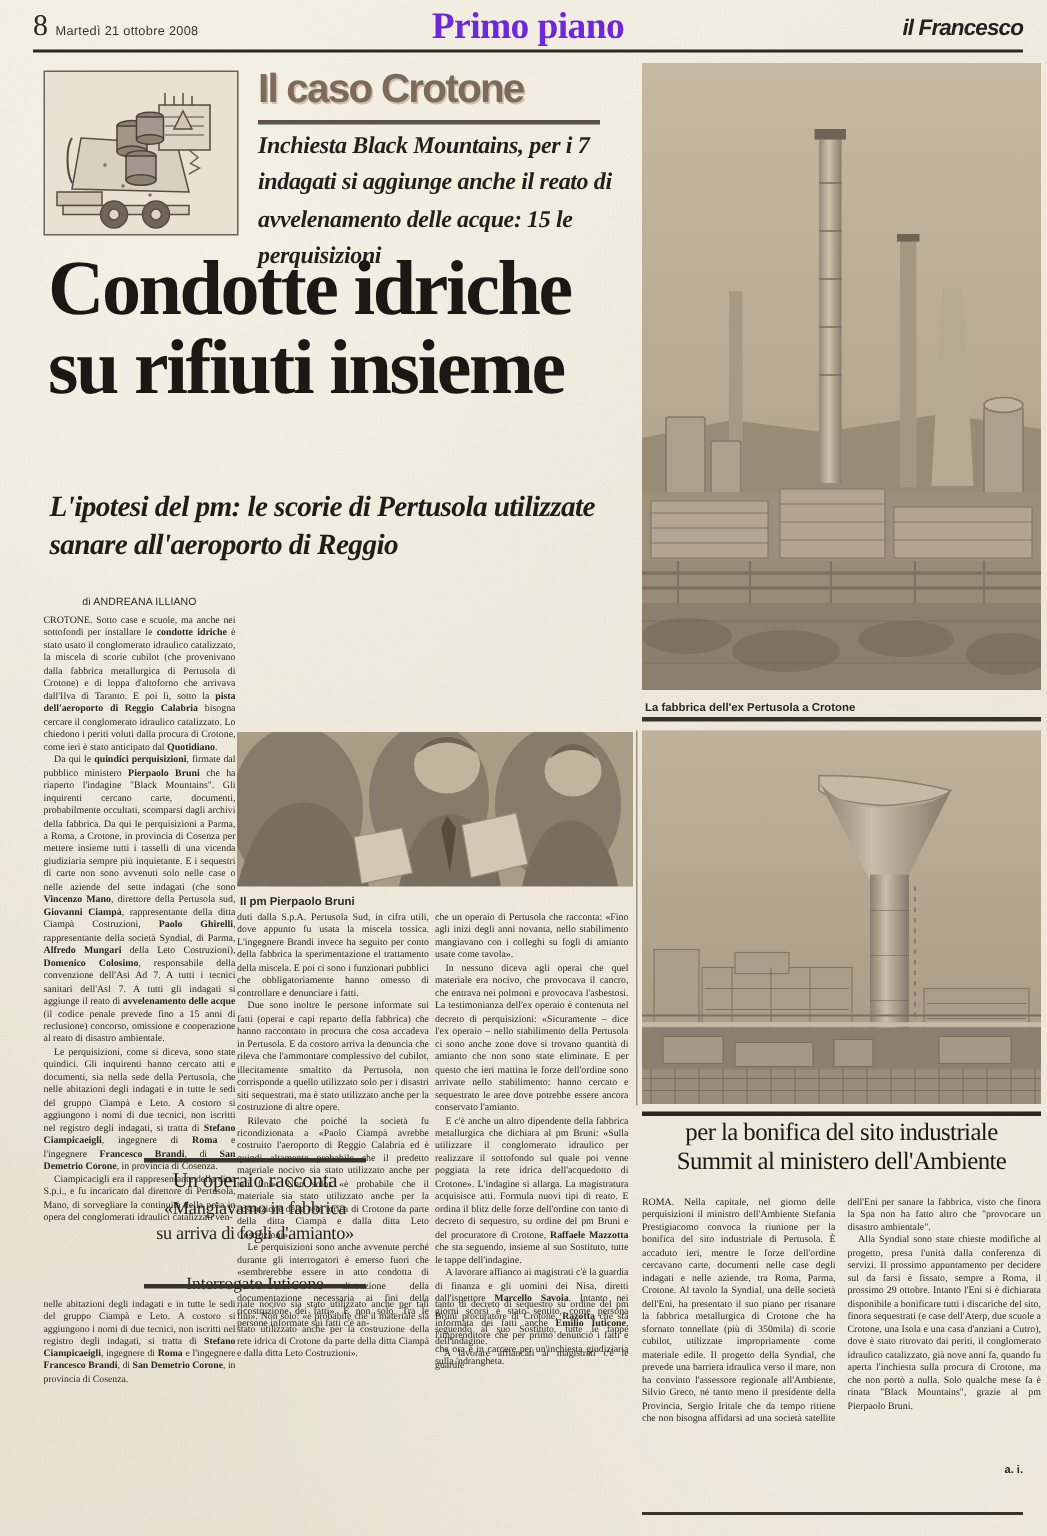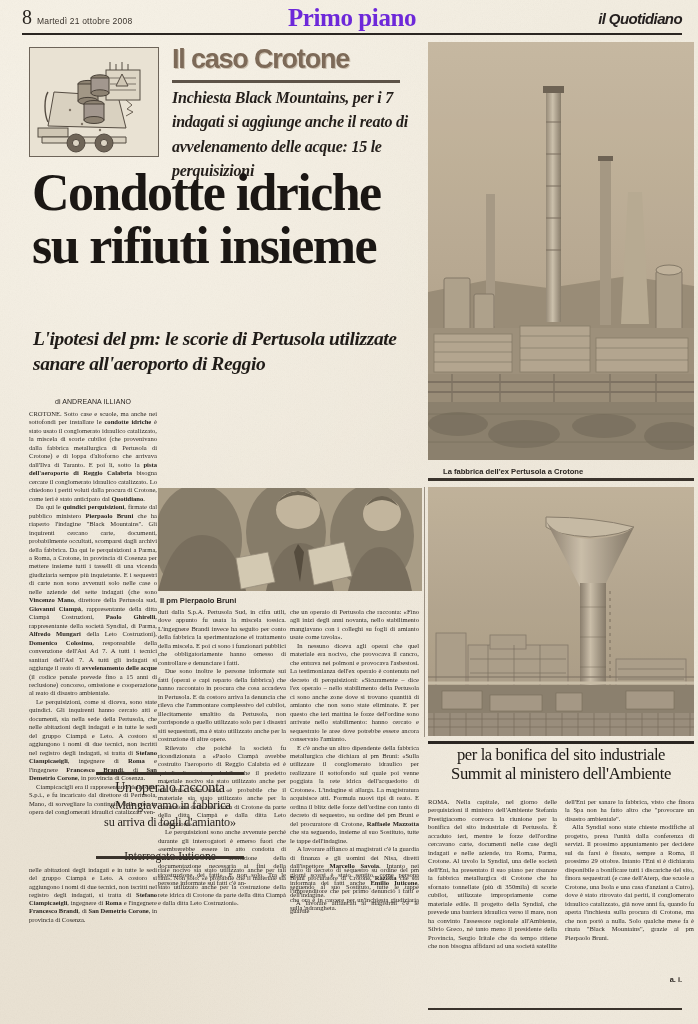--- a/index.html
+++ b/index.html
@@ -75,21 +75,21 @@
   
   .photo{position:absolute;overflow:hidden;background:#b8ac99;}
   .photo svg{display:block;}
   .photo-top-right{left:428px;top:42px;width:266px;height:418px;}
   .photo-mid{left:158px;top:488px;width:264px;height:103px;}
   .photo-bottom-right{left:428px;top:487px;width:266px;height:249px;}
   .caption{
     position:absolute;font-family:"Liberation Sans",sans-serif;
     font-weight:700;font-size:7.6px;color:#2b2622;letter-spacing:0;
   }
-  .cap-1{left:443px;top:467px;}
+  .cap-1{left:430px;top:467px;}
   .cap-2{left:160px;top:596px;}
   .rule-under-cap{position:absolute;left:428px;top:478px;width:266px;height:3px;background:#3a332c;}
 
   
   .col{
     position:absolute;
     font-family:"Liberation Serif",serif;
     font-size:6.6px;line-height:1.285;
     text-align:justify;
     color:#2a2521;
@@ -168,21 +168,21 @@
 </svg>
 
 <div class="page">
 
   <div class="masthead">
     <div class="folio">
       <span class="folio-num">8</span>
       <span class="folio-date">Martedì 21 ottobre 2008</span>
     </div>
     <div class="section-title">Primo piano</div>
-    <div class="brand">il Quotidiano</div>
+    <div class="brand">il Francesco</div>
   </div>
   <div class="rule-top"></div>
 
   <div class="illus">
     <svg width="128" height="108" viewBox="0 0 128 108">
       <rect width="128" height="108" fill="#e9e2d3"></rect>
       <g stroke="#554c42" fill="none" stroke-width="1">
         <path d="M18 78 L24 44 L88 48 L96 80 Z" fill="#d9d1c0"></path>
         <path d="M18 44 C14 50 14 66 18 74" stroke-width="1.4"></path>
         <rect x="76" y="22" width="34" height="30" fill="#ded6c5"></rect>

